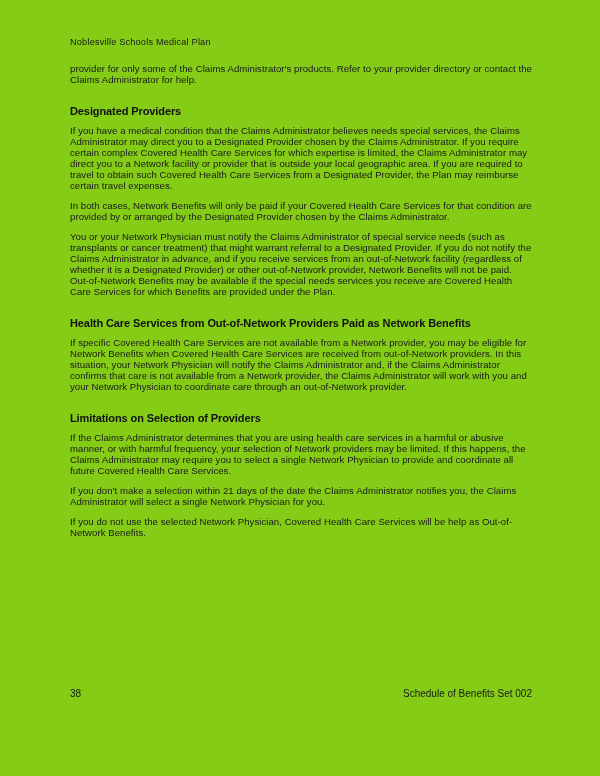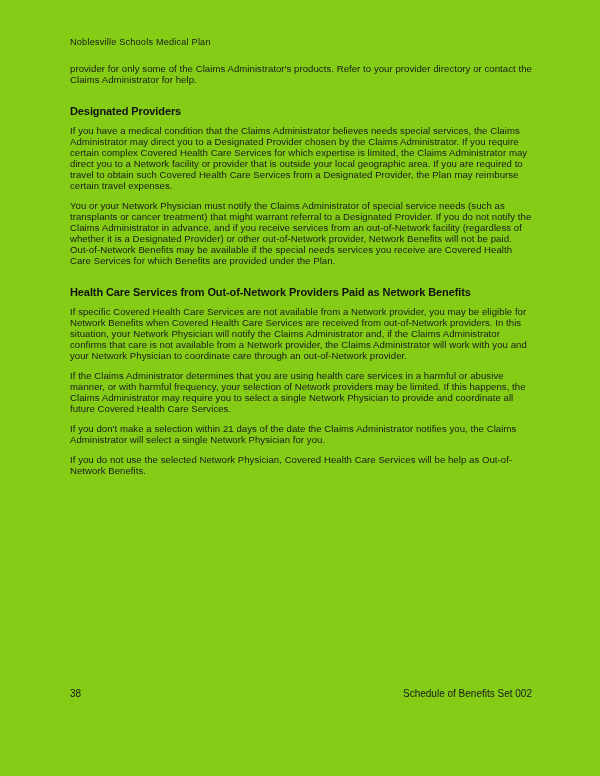--- a/index.html
+++ b/index.html
@@ -84,25 +84,27 @@
 <div class="page">
 
   <div class="running-header">Noblesville Schools Medical Plan</div>
 
   <div class="body-block">
 
     <p class="para">provider for only some of the Claims Administrator's products. Refer to your provider directory or contact the Claims Administrator for help.</p>
 
     <h2 class="section-heading sec-spacer-top">Designated Providers</h2>
     <p class="para">If you have a medical condition that the Claims Administrator believes needs special services, the Claims Administrator may direct you to a Designated Provider chosen by the Claims Administrator. If you require certain complex Covered Health Care Services for which expertise is limited, the Claims Administrator may direct you to a Network facility or provider that is outside your local geographic area. If you are required to travel to obtain such Covered Health Care Services from a Designated Provider, the Plan may reimburse certain travel expenses.</p>
+    <p class="para">In both cases, Network Benefits will only be paid if your Covered Health Care Services for that condition are provided by or arranged by the Designated Provider chosen by the Claims Administrator.</p>
     <p class="para">You or your Network Physician must notify the Claims Administrator of special service needs (such as transplants or cancer treatment) that might warrant referral to a Designated Provider. If you do not notify the Claims Administrator in advance, and if you receive services from an out-of-Network facility (regardless of whether it is a Designated Provider) or other out-of-Network provider, Network Benefits will not be paid. Out-of-Network Benefits may be available if the special needs services you receive are Covered Health Care Services for which Benefits are provided under the Plan.</p>
 
     <h2 class="section-heading">Health Care Services from Out-of-Network Providers Paid as Network Benefits</h2>
     <p class="para">If specific Covered Health Care Services are not available from a Network provider, you may be eligible for Network Benefits when Covered Health Care Services are received from out-of-Network providers. In this situation, your Network Physician will notify the Claims Administrator and, if the Claims Administrator confirms that care is not available from a Network provider, the Claims Administrator will work with you and your Network Physician to coordinate care through an out-of-Network provider.</p>
 
+    <h2 class="section-heading">Limitations on Selection of Providers</h2>
     <p class="para">If the Claims Administrator determines that you are using health care services in a harmful or abusive manner, or with harmful frequency, your selection of Network providers may be limited. If this happens, the Claims Administrator may require you to select a single Network Physician to provide and coordinate all future Covered Health Care Services.</p>
     <p class="para">If you don't make a selection within 21 days of the date the Claims Administrator notifies you, the Claims Administrator will select a single Network Physician for you.</p>
     <p class="para">If you do not use the selected Network Physician, Covered Health Care Services will be help as Out-of-Network Benefits.</p>
 
   </div>
 
   <div class="footer">
     <div class="footer-left">38</div>
     <div class="footer-right">Schedule of Benefits Set 002</div>
   </div>

